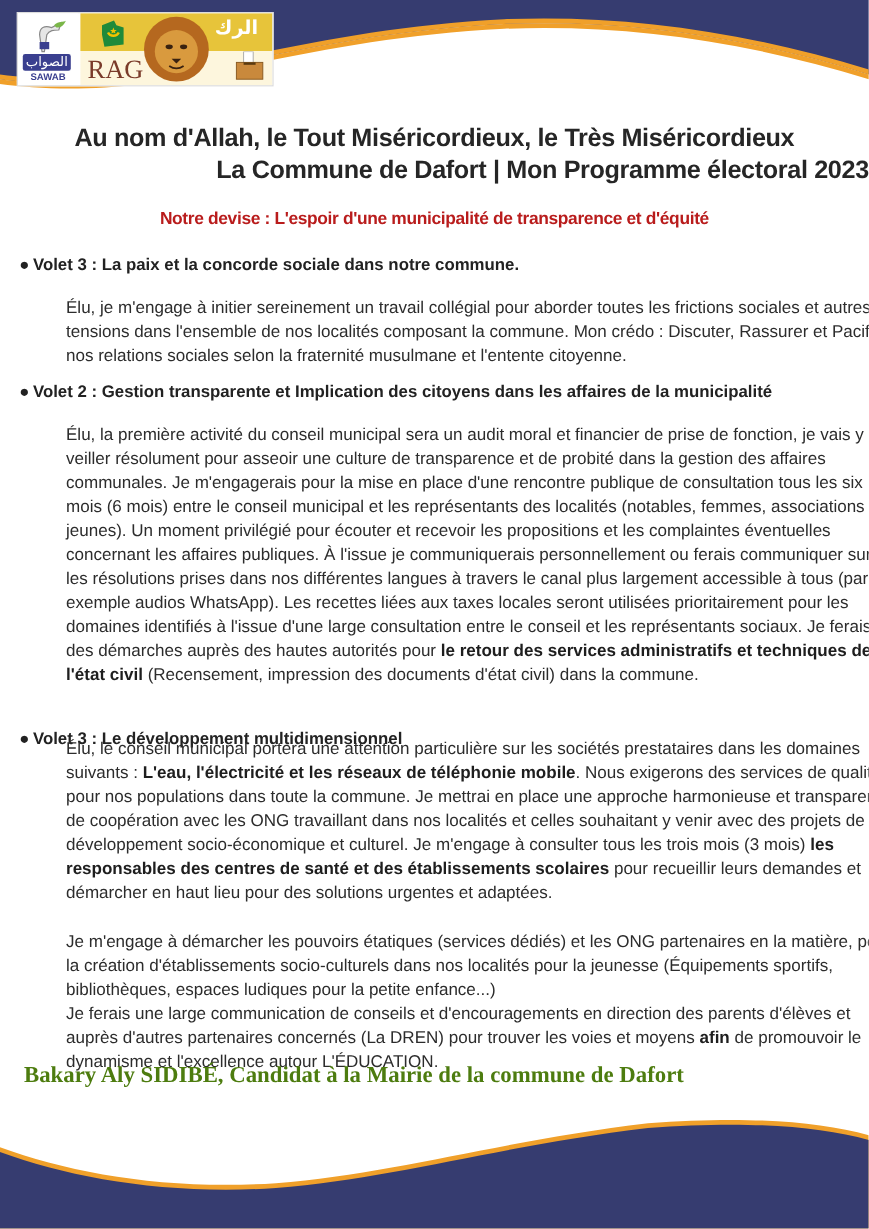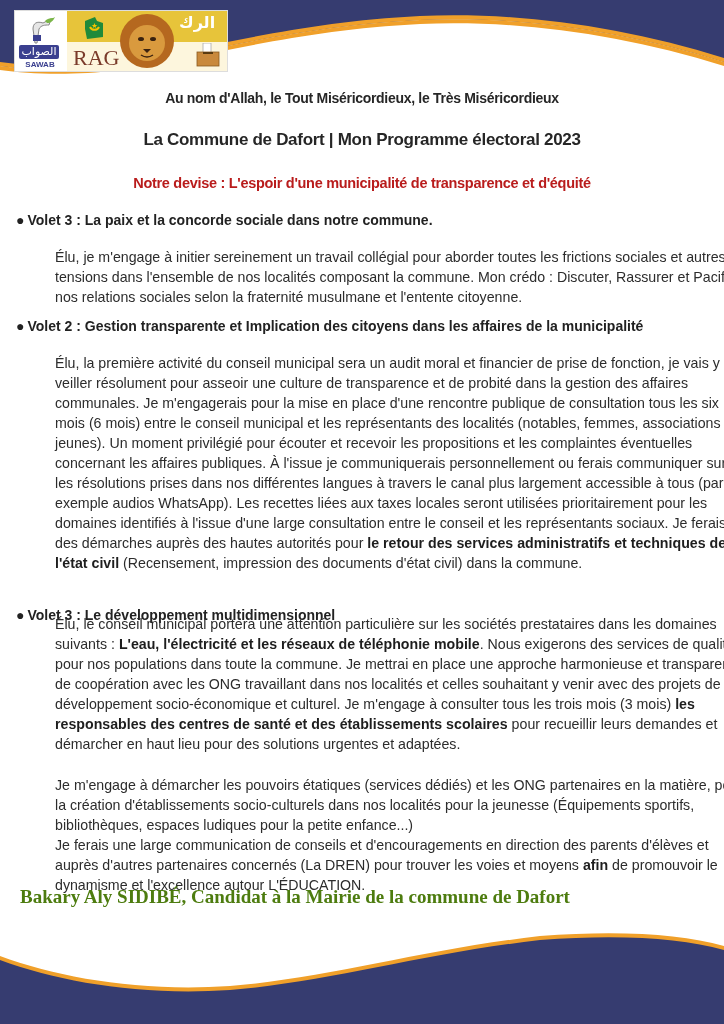--- a/index.html
+++ b/index.html
@@ -43,22 +43,22 @@
     position: absolute; left: 112px; top: 2px; font-size: 16px; color: #fff;
     font-weight: bold; font-family: "DejaVu Sans", sans-serif;
   }
   .rag-ballot { position: absolute; left: 128px; top: 32px; width: 26px; height: 24px; }
 
   .title1, .title2 {
     position: absolute; left: 0; width: 724px; text-align: center;
     font-family: "Liberation Sans", sans-serif; font-weight: bold; color: #262626;
     transform-origin: center; letter-spacing: -0.3px;
   }
-  .title1 { top: 90px; font-size: 14px; }
-  .title2 { top: 130px; font-size: 17px; }
+  .title1 { top: 104px; font-size: 21px; }
+  .title2 { top: 130px; font-size: 21px; text-align: right; }
   .devise {
     position: absolute; left: 0; width: 724px; top: 175px; text-align: center;
     font-weight: bold; font-size: 14.5px; color: #b91c1c; letter-spacing: -0.3px;
   }
 
   .volet-title {
     position: absolute; left: 16px; font-weight: bold; font-size: 14px; color: #222;
   }
   .para {
     position: absolute; left: 16px; width: 692px; font-size: 14.2px; line-height: 20px; color: #2c2c2c; margin-left: 39px;

